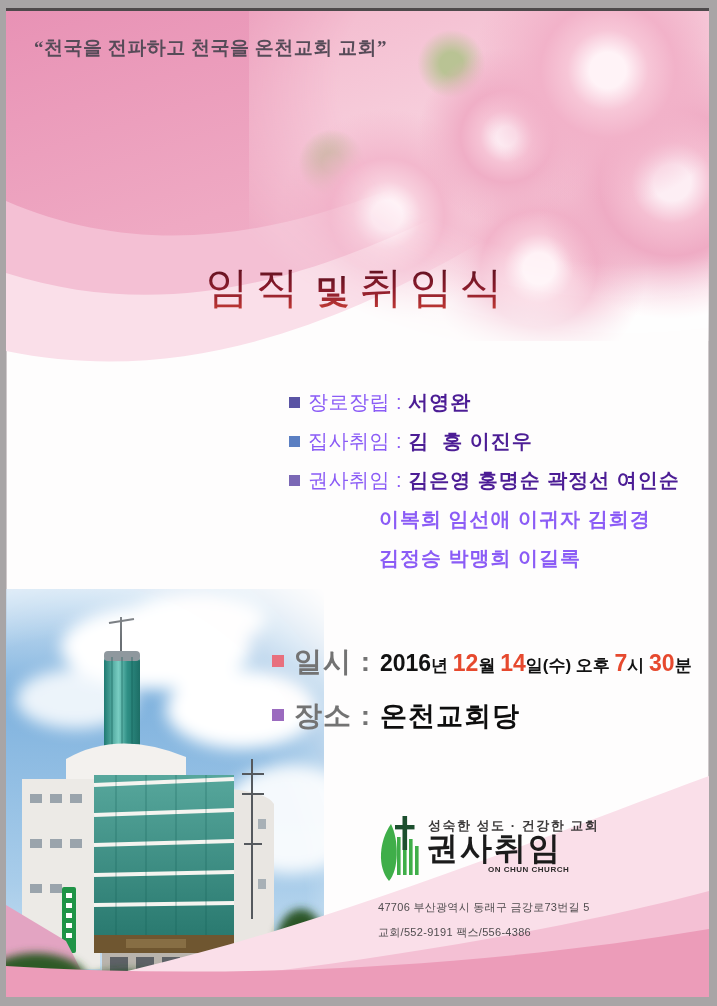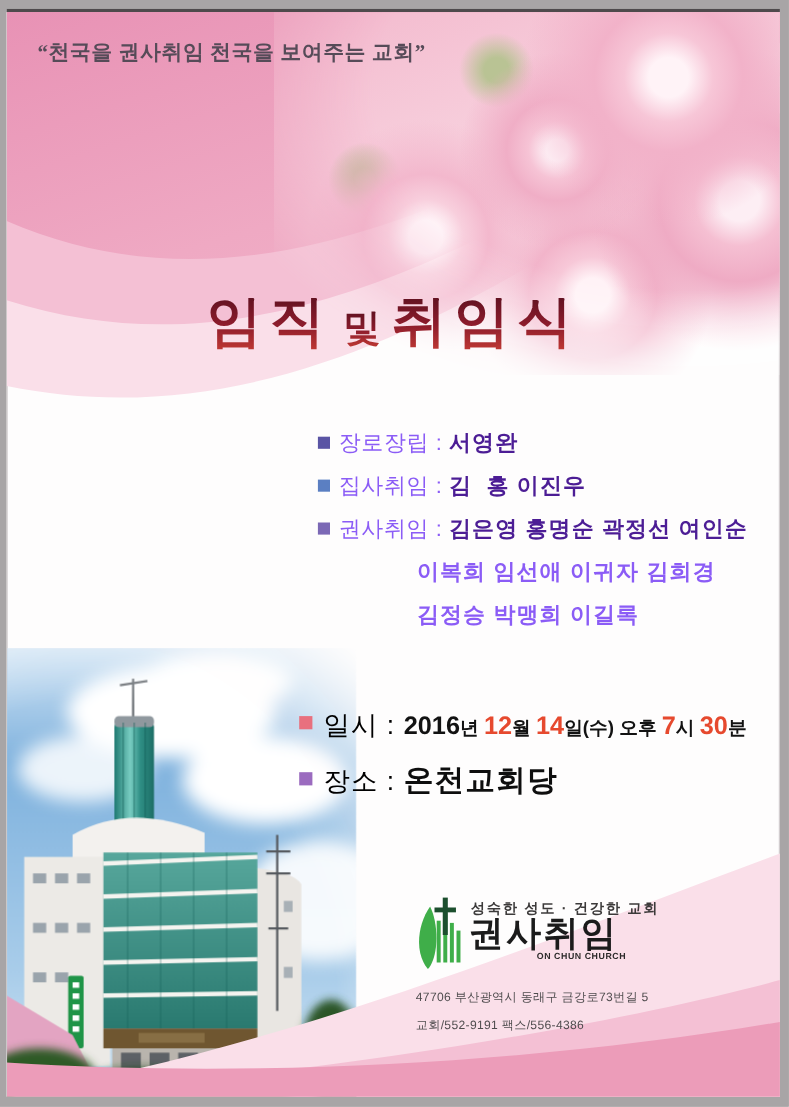--- a/index.html
+++ b/index.html
@@ -30,37 +30,37 @@
     -webkit-mask-image:radial-gradient(125% 115% at 22% 78%, #000 58%, transparent 92%);
     mask-image:radial-gradient(125% 115% at 22% 78%, #000 58%, transparent 92%);}
   
   #bottom-waves{left:0;bottom:0;width:100%;height:300px;}
 
   
   .txt{position:absolute;}
   #quote{left:28px;top:24px;font-family:"Liberation Serif","DejaVu Serif",serif;
     font-weight:bold;font-size:19px;letter-spacing:.5px;color:#564b58;}
   #title{left:0;right:0;top:248px;text-align:center;white-space:nowrap;}
-  .title-big{font-size:50px;font-weight:bold;letter-spacing:7px;
+  .title-big{font-size:43px;font-weight:normal;letter-spacing:7px;
     background:linear-gradient(180deg,var(--title-top) 8%,#8c1c2c 55%,var(--title-bottom) 100%);
     -webkit-background-clip:text;background-clip:text;color:transparent;}
   .title-small{font-size:34px;font-weight:bold;margin:0 10px;
     background:linear-gradient(180deg,var(--title-top) 8%,#8c1c2c 55%,var(--title-bottom) 100%);
     -webkit-background-clip:text;background-clip:text;color:transparent;}
   #appointments{left:283px;top:378px;}
   .appt-row{margin-bottom:12px;font-size:20px;white-space:pre-wrap;}
   .bullet{display:inline-block;width:11px;height:11px;margin-right:8px;vertical-align:1px;}
   .appt-label{color:#8b5cf6;letter-spacing:.5px;}
   .appt-names{color:#4c1d95;font-weight:bold;letter-spacing:1px;}
   .appt-extra{margin:0 0 12px 90px;font-size:20px;font-weight:bold;color:#8b5cf6;
     letter-spacing:1px;white-space:pre-wrap;}
   #event{left:266px;top:632px;}
   .event-row{margin-bottom:16px;white-space:nowrap;}
   .event-bullet{display:inline-block;width:12px;height:12px;margin-right:10px;vertical-align:4px;}
-  .event-label{font-size:24px;font-weight:normal;color:#000000;letter-spacing:1px;}
+  .event-label{font-size:28px;font-weight:bold;color:#737373;letter-spacing:1px;}
   .seg-num{font-size:23px;font-weight:bold;color:#121212;}
   .seg-num.accent{color:var(--num-red);}
   .seg-unit{font-size:17px;font-weight:bold;color:#121212;}
   .place-value{font-size:27px;font-weight:bold;color:#0e0e0e;letter-spacing:1px;}
   #logo{left:370px;top:802px;width:260px;height:80px;}
   #logo-mark{position:absolute;left:0;top:2px;width:48px;height:68px;}
   #logo-slogan{position:absolute;left:52px;top:4px;font-size:13px;font-weight:bold;
     color:#3c3a3a;letter-spacing:1.5px;}
   #logo-name{position:absolute;left:50px;top:14px;font-size:32px;font-weight:900;
     color:#1b1b1b;letter-spacing:2px;}
@@ -209,21 +209,21 @@
         <ellipse cx="310" cy="400" rx="30" ry="30" fill="#1d451c"></ellipse>
       </g>
     </svg>
 
     <svg id="bottom-waves" class="layer" viewBox="0 0 717 300" preserveAspectRatio="none">
       <path d="M0,298 C250,260 520,150 717,79 L717,300 L0,300 Z" fill="#fadfe9"></path>
       <path d="M0,300 C300,280 560,235 717,194 L717,300 Z" fill="#f4c0d4"></path>
       <path d="M0,269 C240,284 500,268 717,232 L717,300 L0,300 Z" fill="#ec9cb9"></path>
     </svg>
 
-    <div id="quote" class="txt">“천국을 권사취임 천국을 보여주는 교회”</div>
+    <div id="quote" class="txt">“천국을 전파하고 천국을 온천교회 교회”</div>
 
     <div id="title" class="txt">
       <span class="title-big">임직</span><span class="title-small">및</span><span class="title-big">취임식</span>
     </div>
 
     <div id="appointments" class="txt">
         <div class="appt-row"><span class="bullet" style="background: rgb(90, 84, 164);"></span><span class="appt-label">장로장립 : </span><span class="appt-names">서영완</span></div>
         <div class="appt-row"><span class="bullet" style="background: rgb(91, 127, 194);"></span><span class="appt-label">집사취임 : </span><span class="appt-names">김  홍 이진우</span></div>
         <div class="appt-row"><span class="bullet" style="background: rgb(123, 104, 181);"></span><span class="appt-label">권사취임 : </span><span class="appt-names">김은영 홍명순 곽정선 여인순</span></div>
         <div class="appt-extra">이복희 임선애 이귀자 김희경</div>

